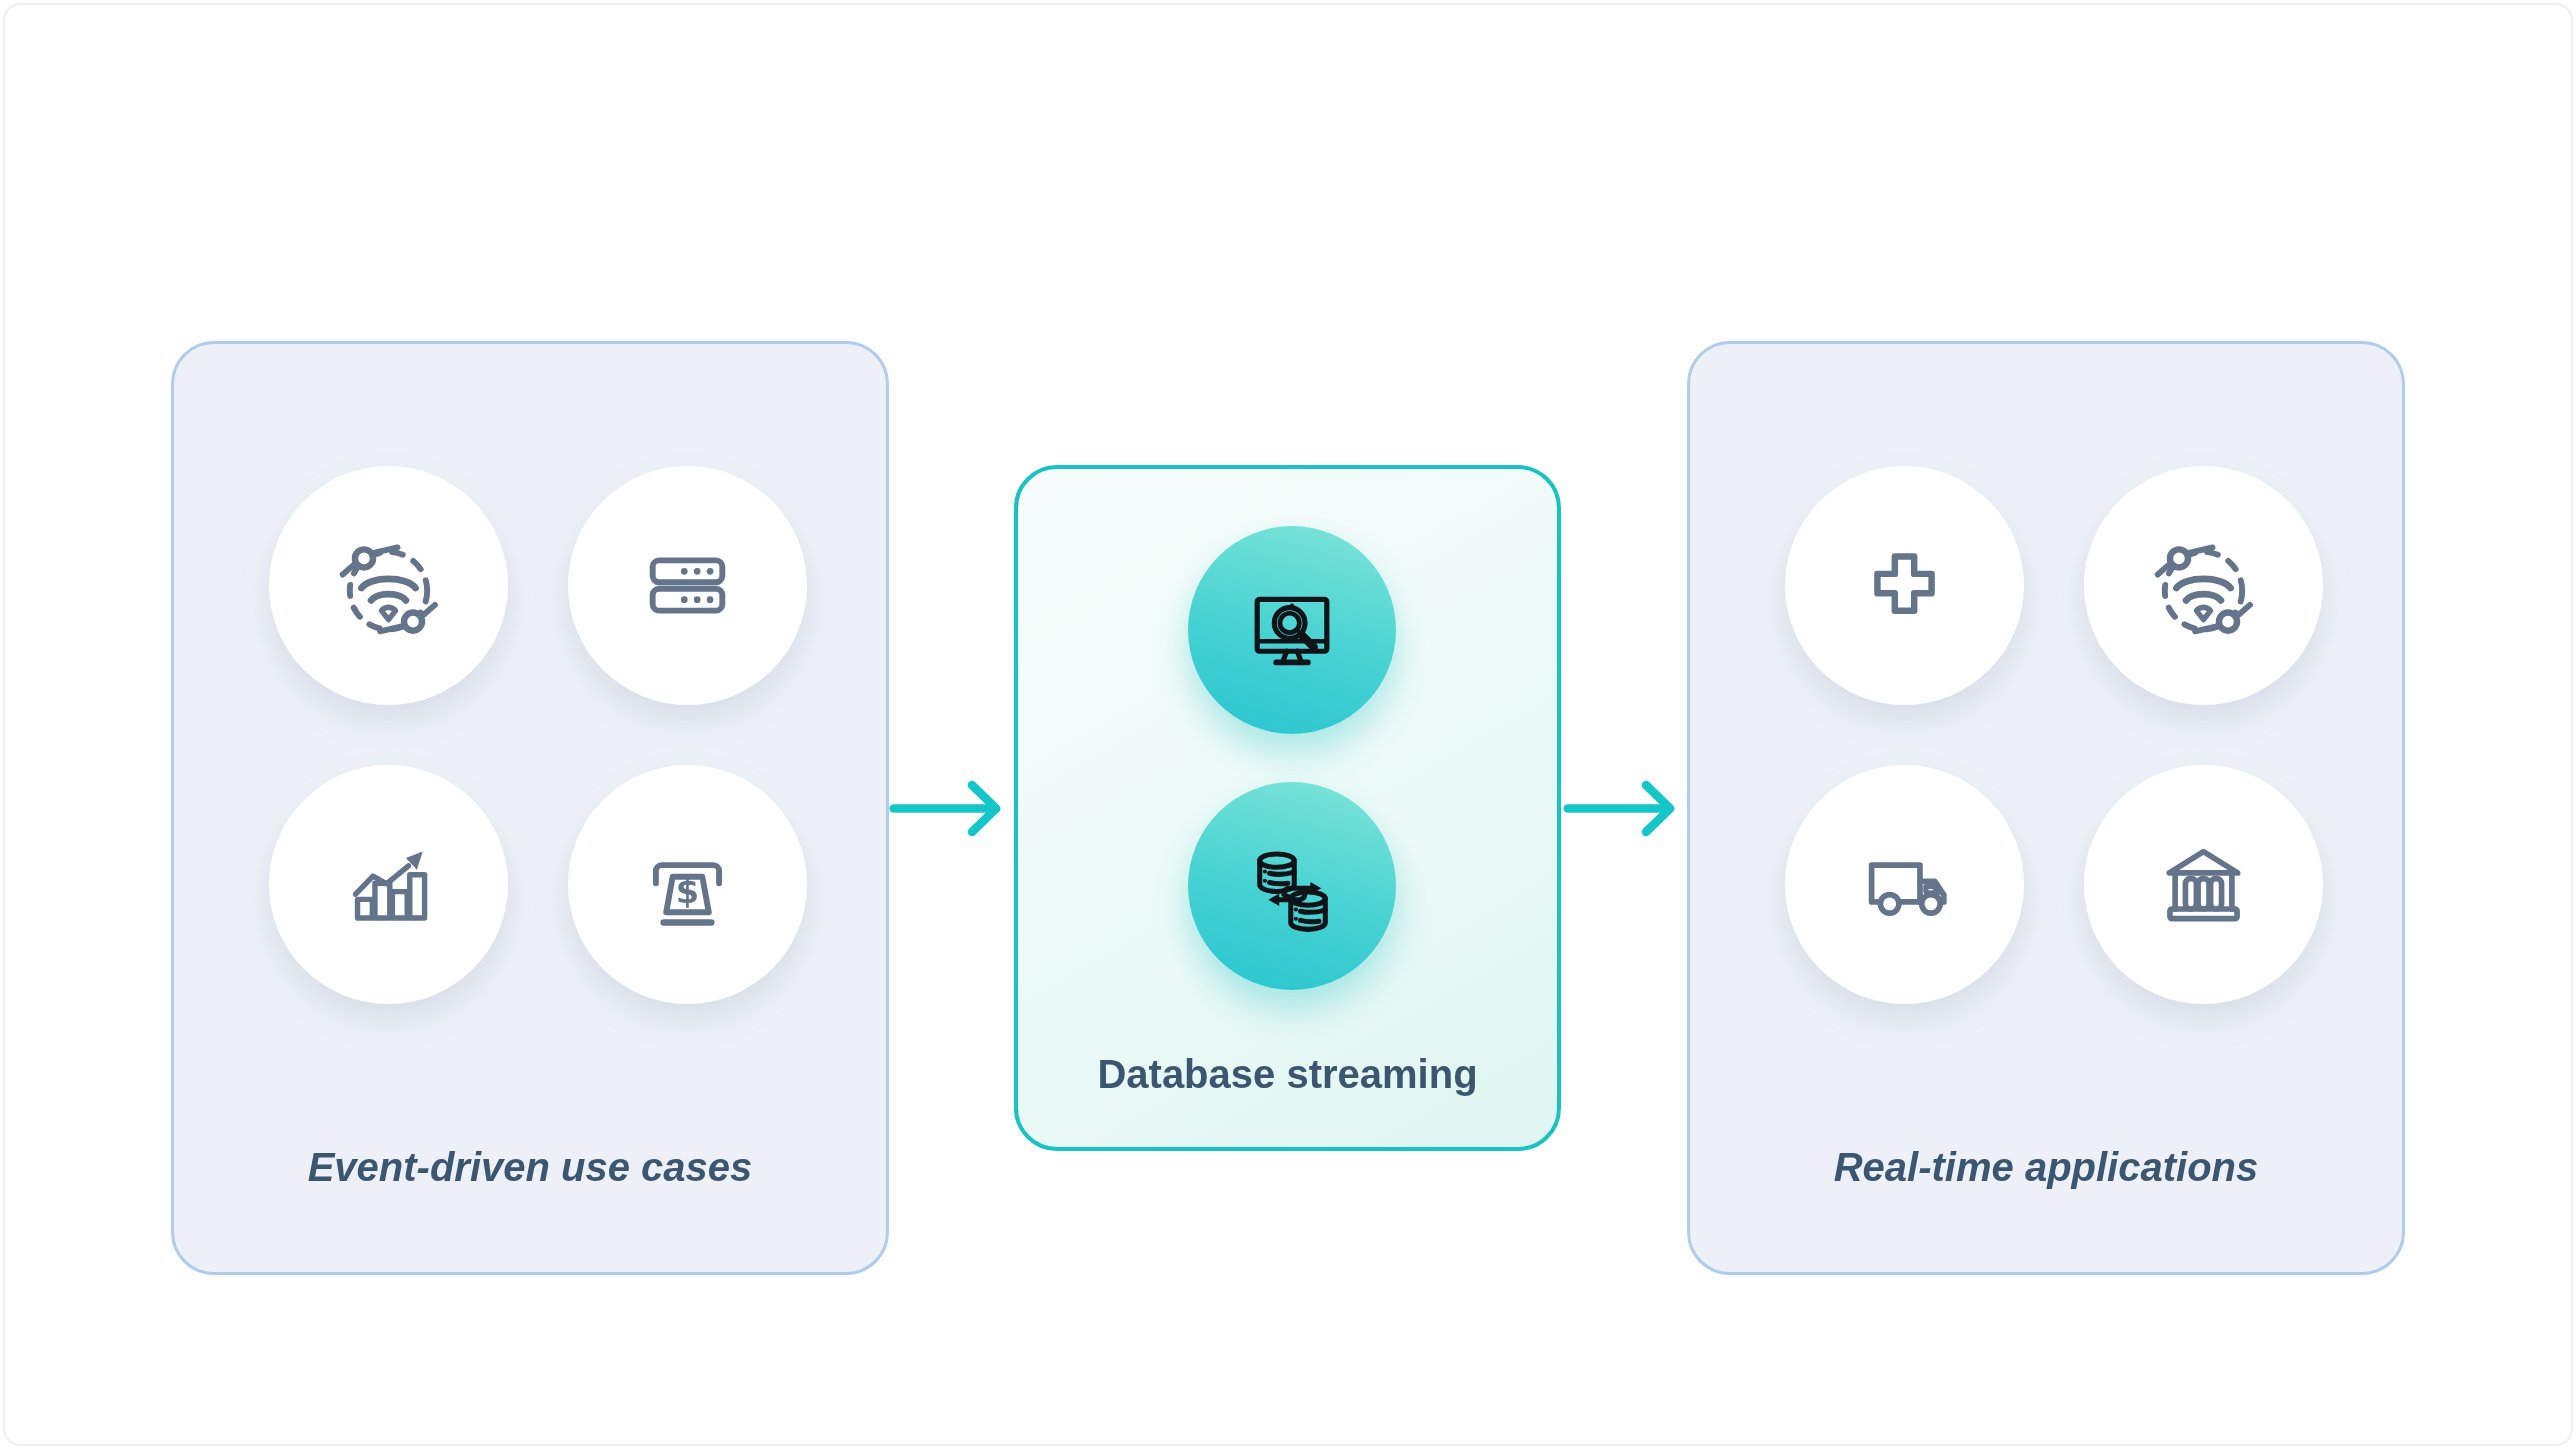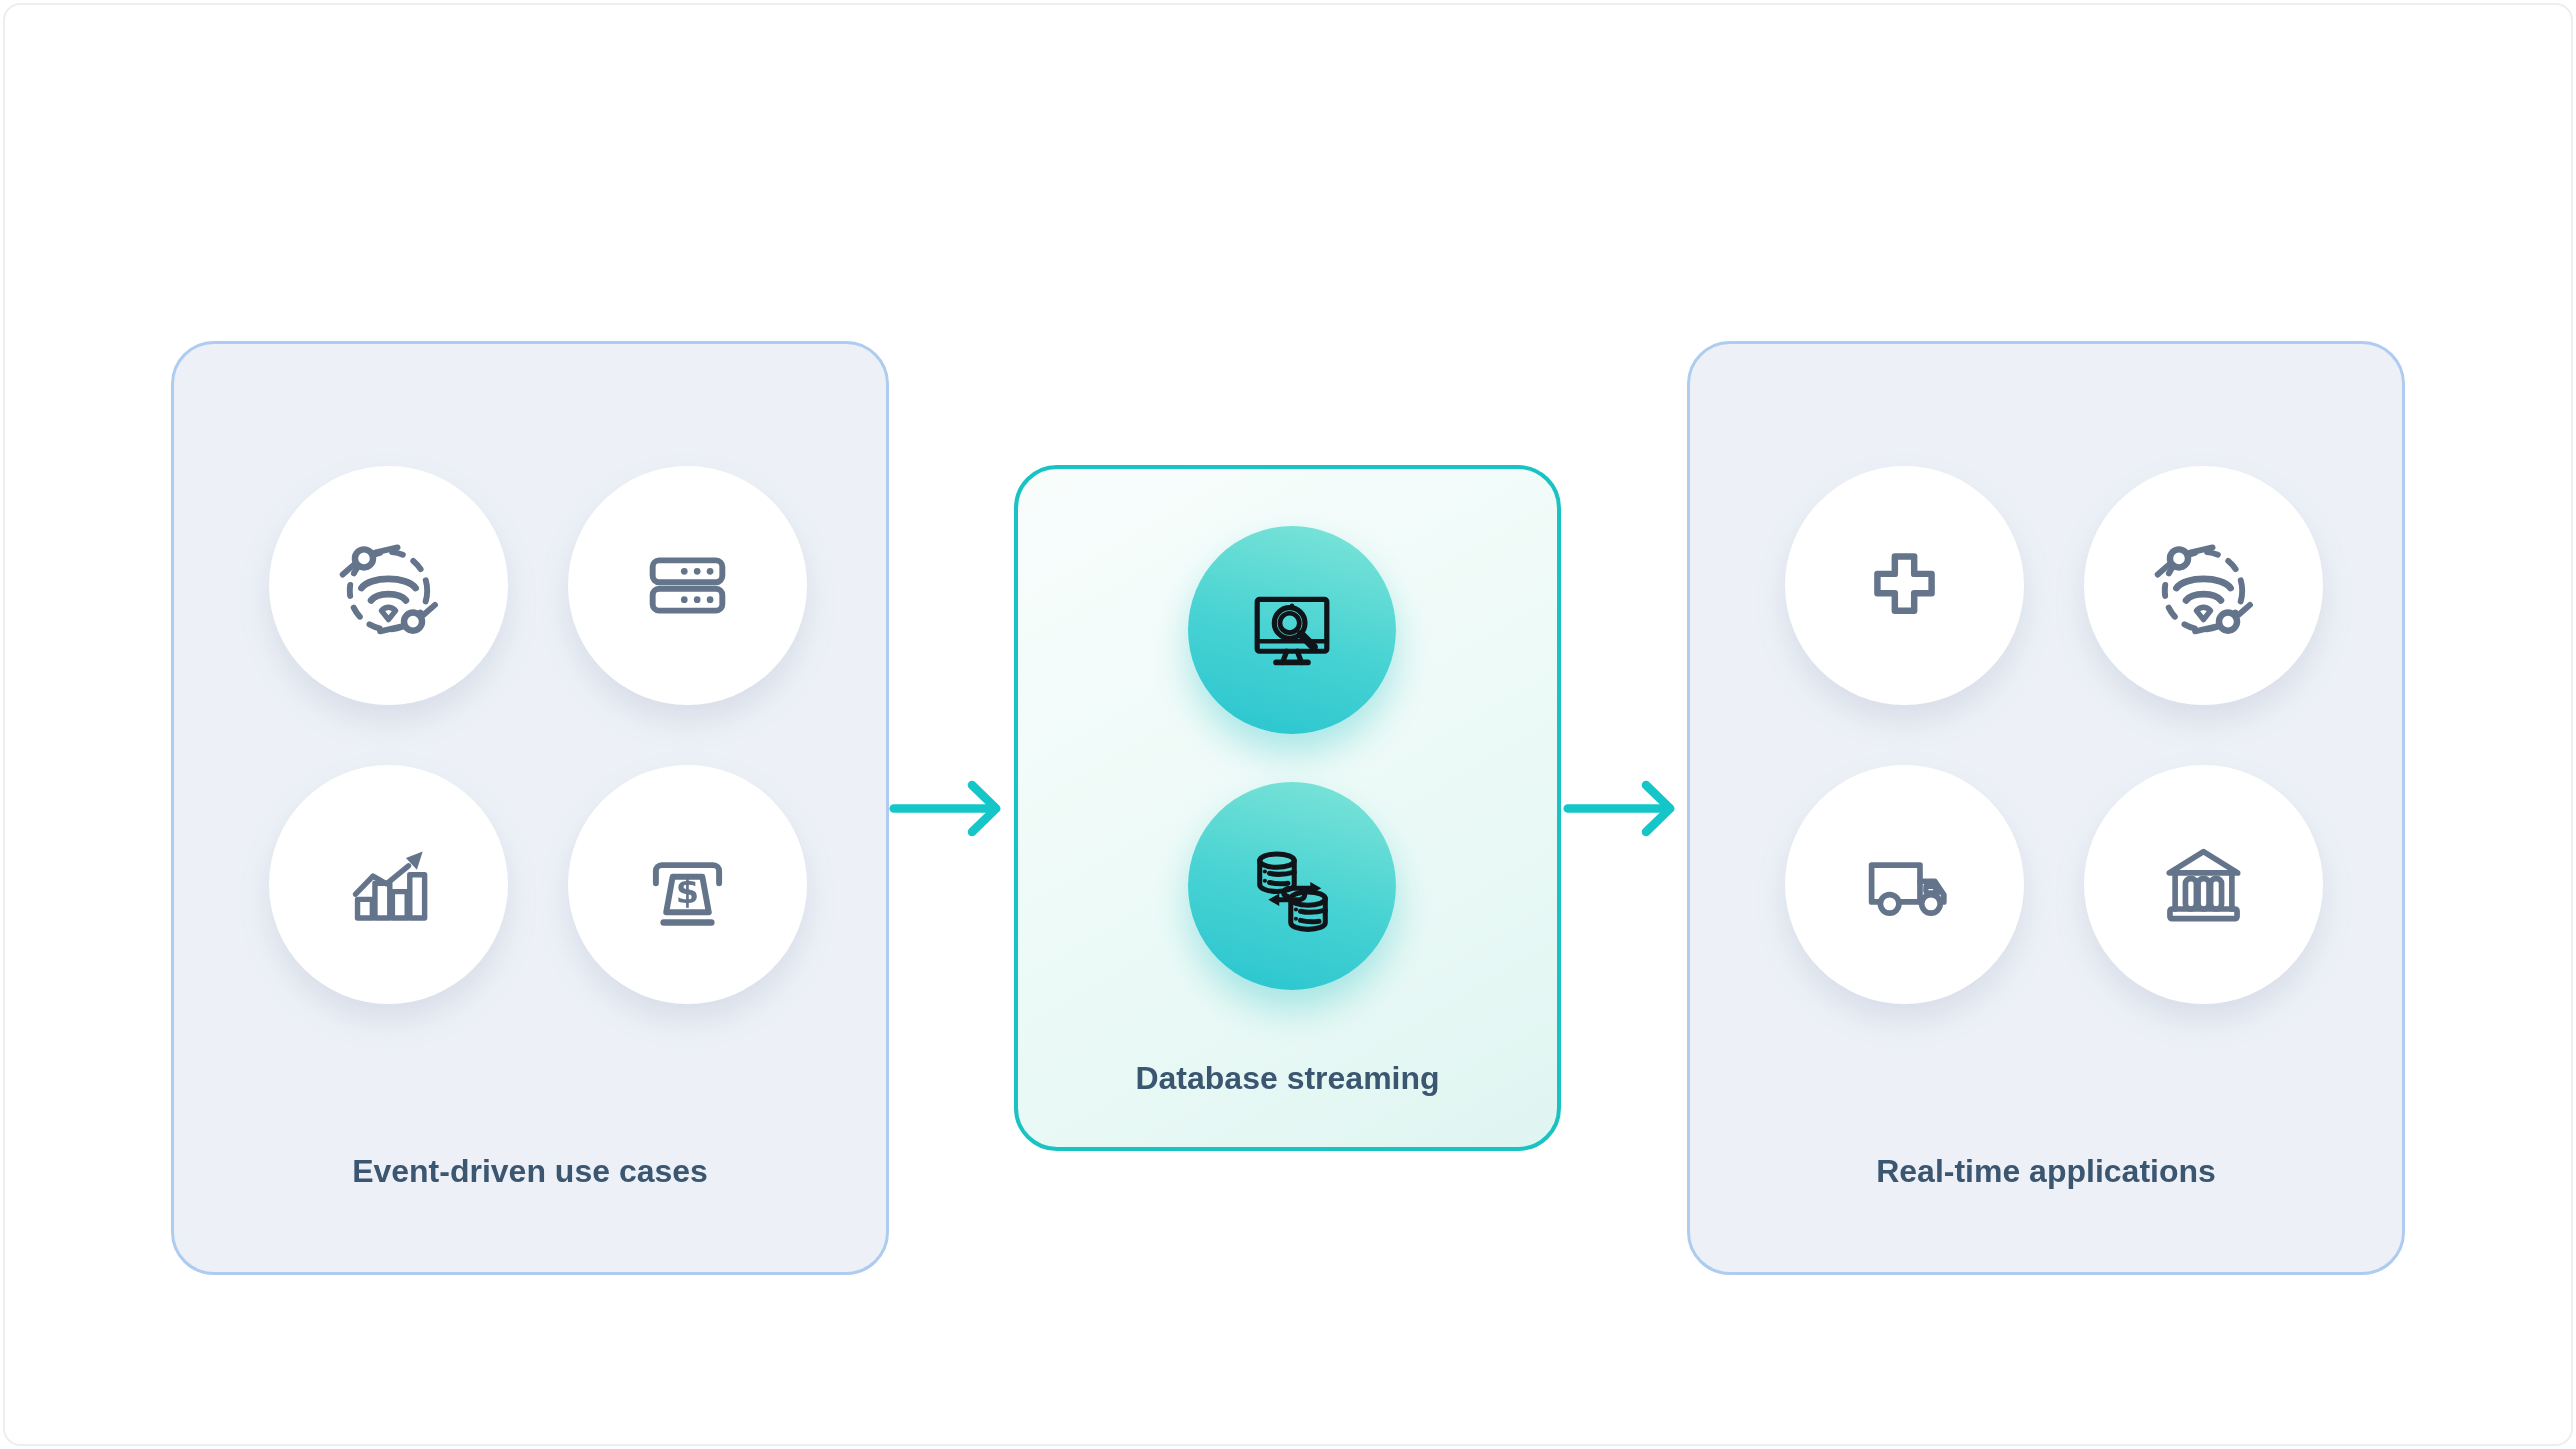--- a/index.html
+++ b/index.html
@@ -36,23 +36,23 @@
   .teal-circle{
     position:absolute;left:170px;width:208px;height:208px;border-radius:50%;
     background:linear-gradient(195deg,#7fe5d8 0%,#49d3d3 52%,#28c5cf 100%);
     box-shadow:0 19px 35px rgba(28,190,195,0.33);
     display:flex;align-items:center;justify-content:center;
   }
   #teal-top{top:57px;}
   #teal-bottom{top:313px;}
   .panel-label{
     position:absolute;left:0;width:100%;text-align:center;
-    font-weight:700;font-size:32px;color:#3b5670;
-  }
-  .side .panel-label{bottom:82px;}
+    font-weight:700;font-size:40px;color:#3b5670;
+  }
+  .side .panel-label{bottom:82px;font-style:italic;}
   .middle .panel-label{bottom:50px;}
   .arrow{position:absolute;top:765px;width:124px;height:87px;}
   #arrow-left{left:889px;}
   #arrow-right{left:1563px;}
   svg{display:block;}
   .ico{stroke:#64748b;fill:none;stroke-linecap:round;stroke-linejoin:round;}
   .ico-dark{stroke:#101418;fill:none;stroke-linecap:round;stroke-linejoin:round;}
   .fill-slate{fill:#64748b;stroke:none;}
   .fill-dark{fill:#101418;stroke:none;}
   .arrow-stroke{stroke:#14c6c7;fill:none;stroke-linecap:round;stroke-linejoin:round;}

